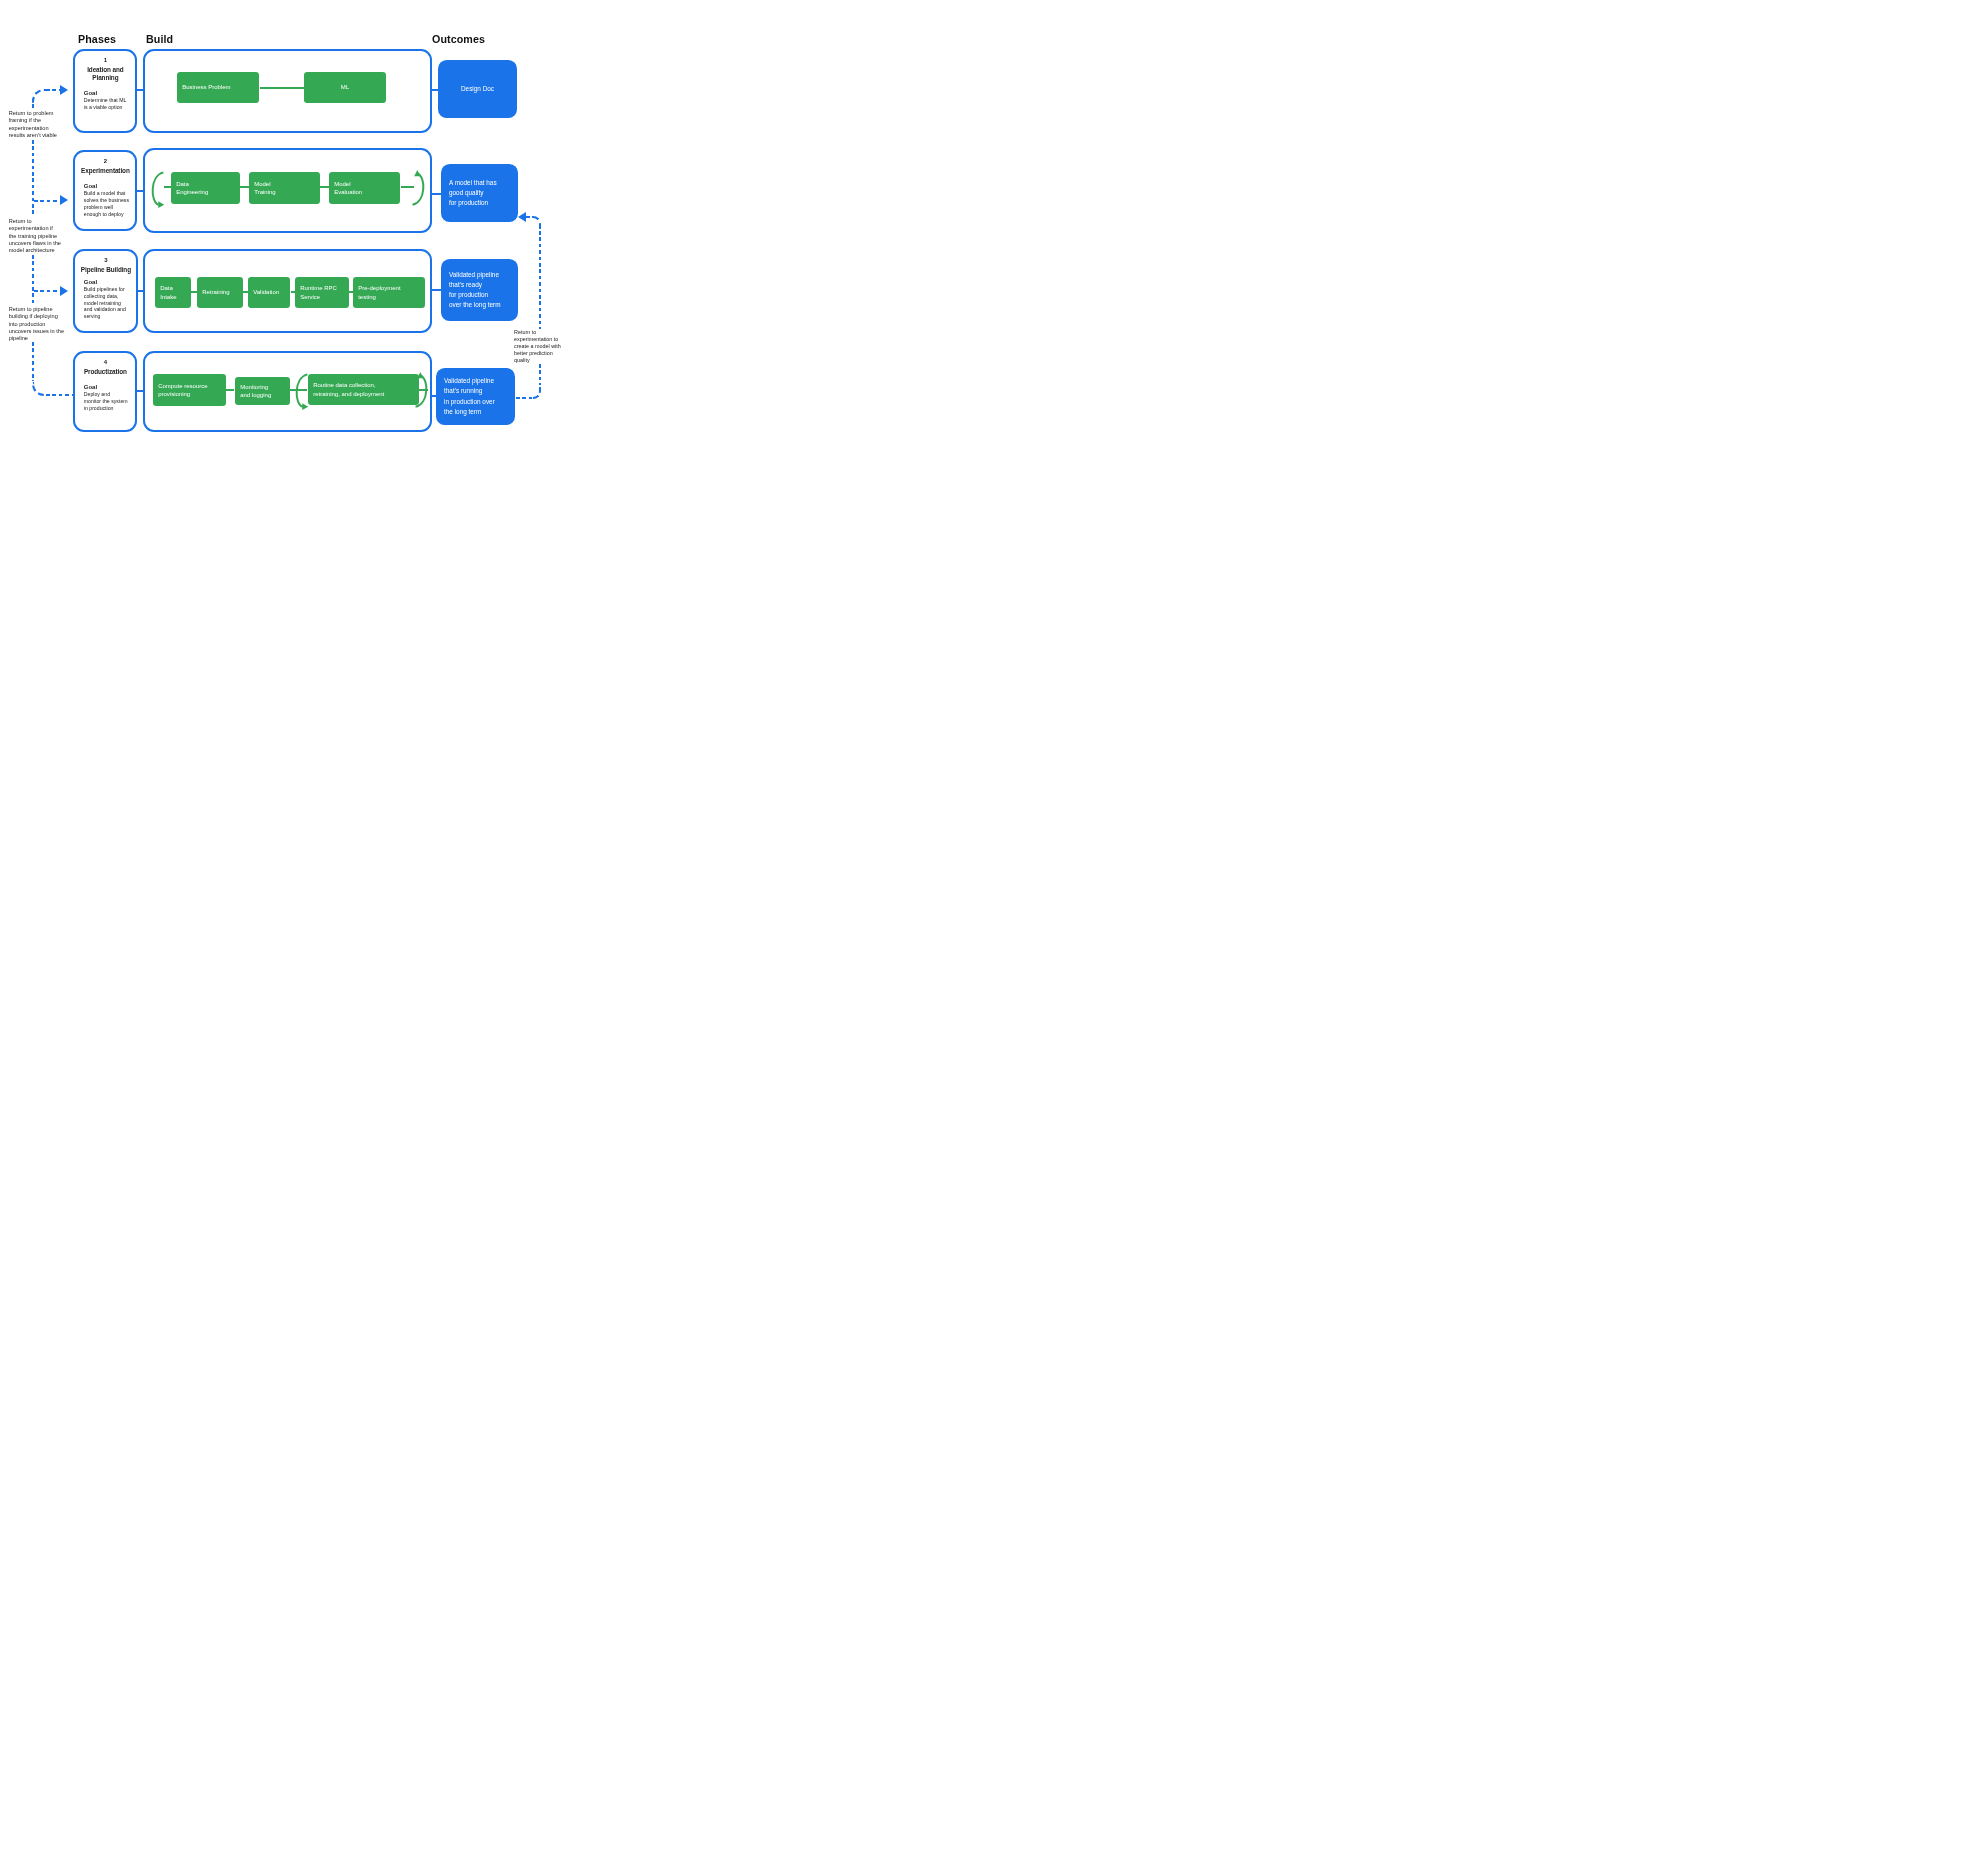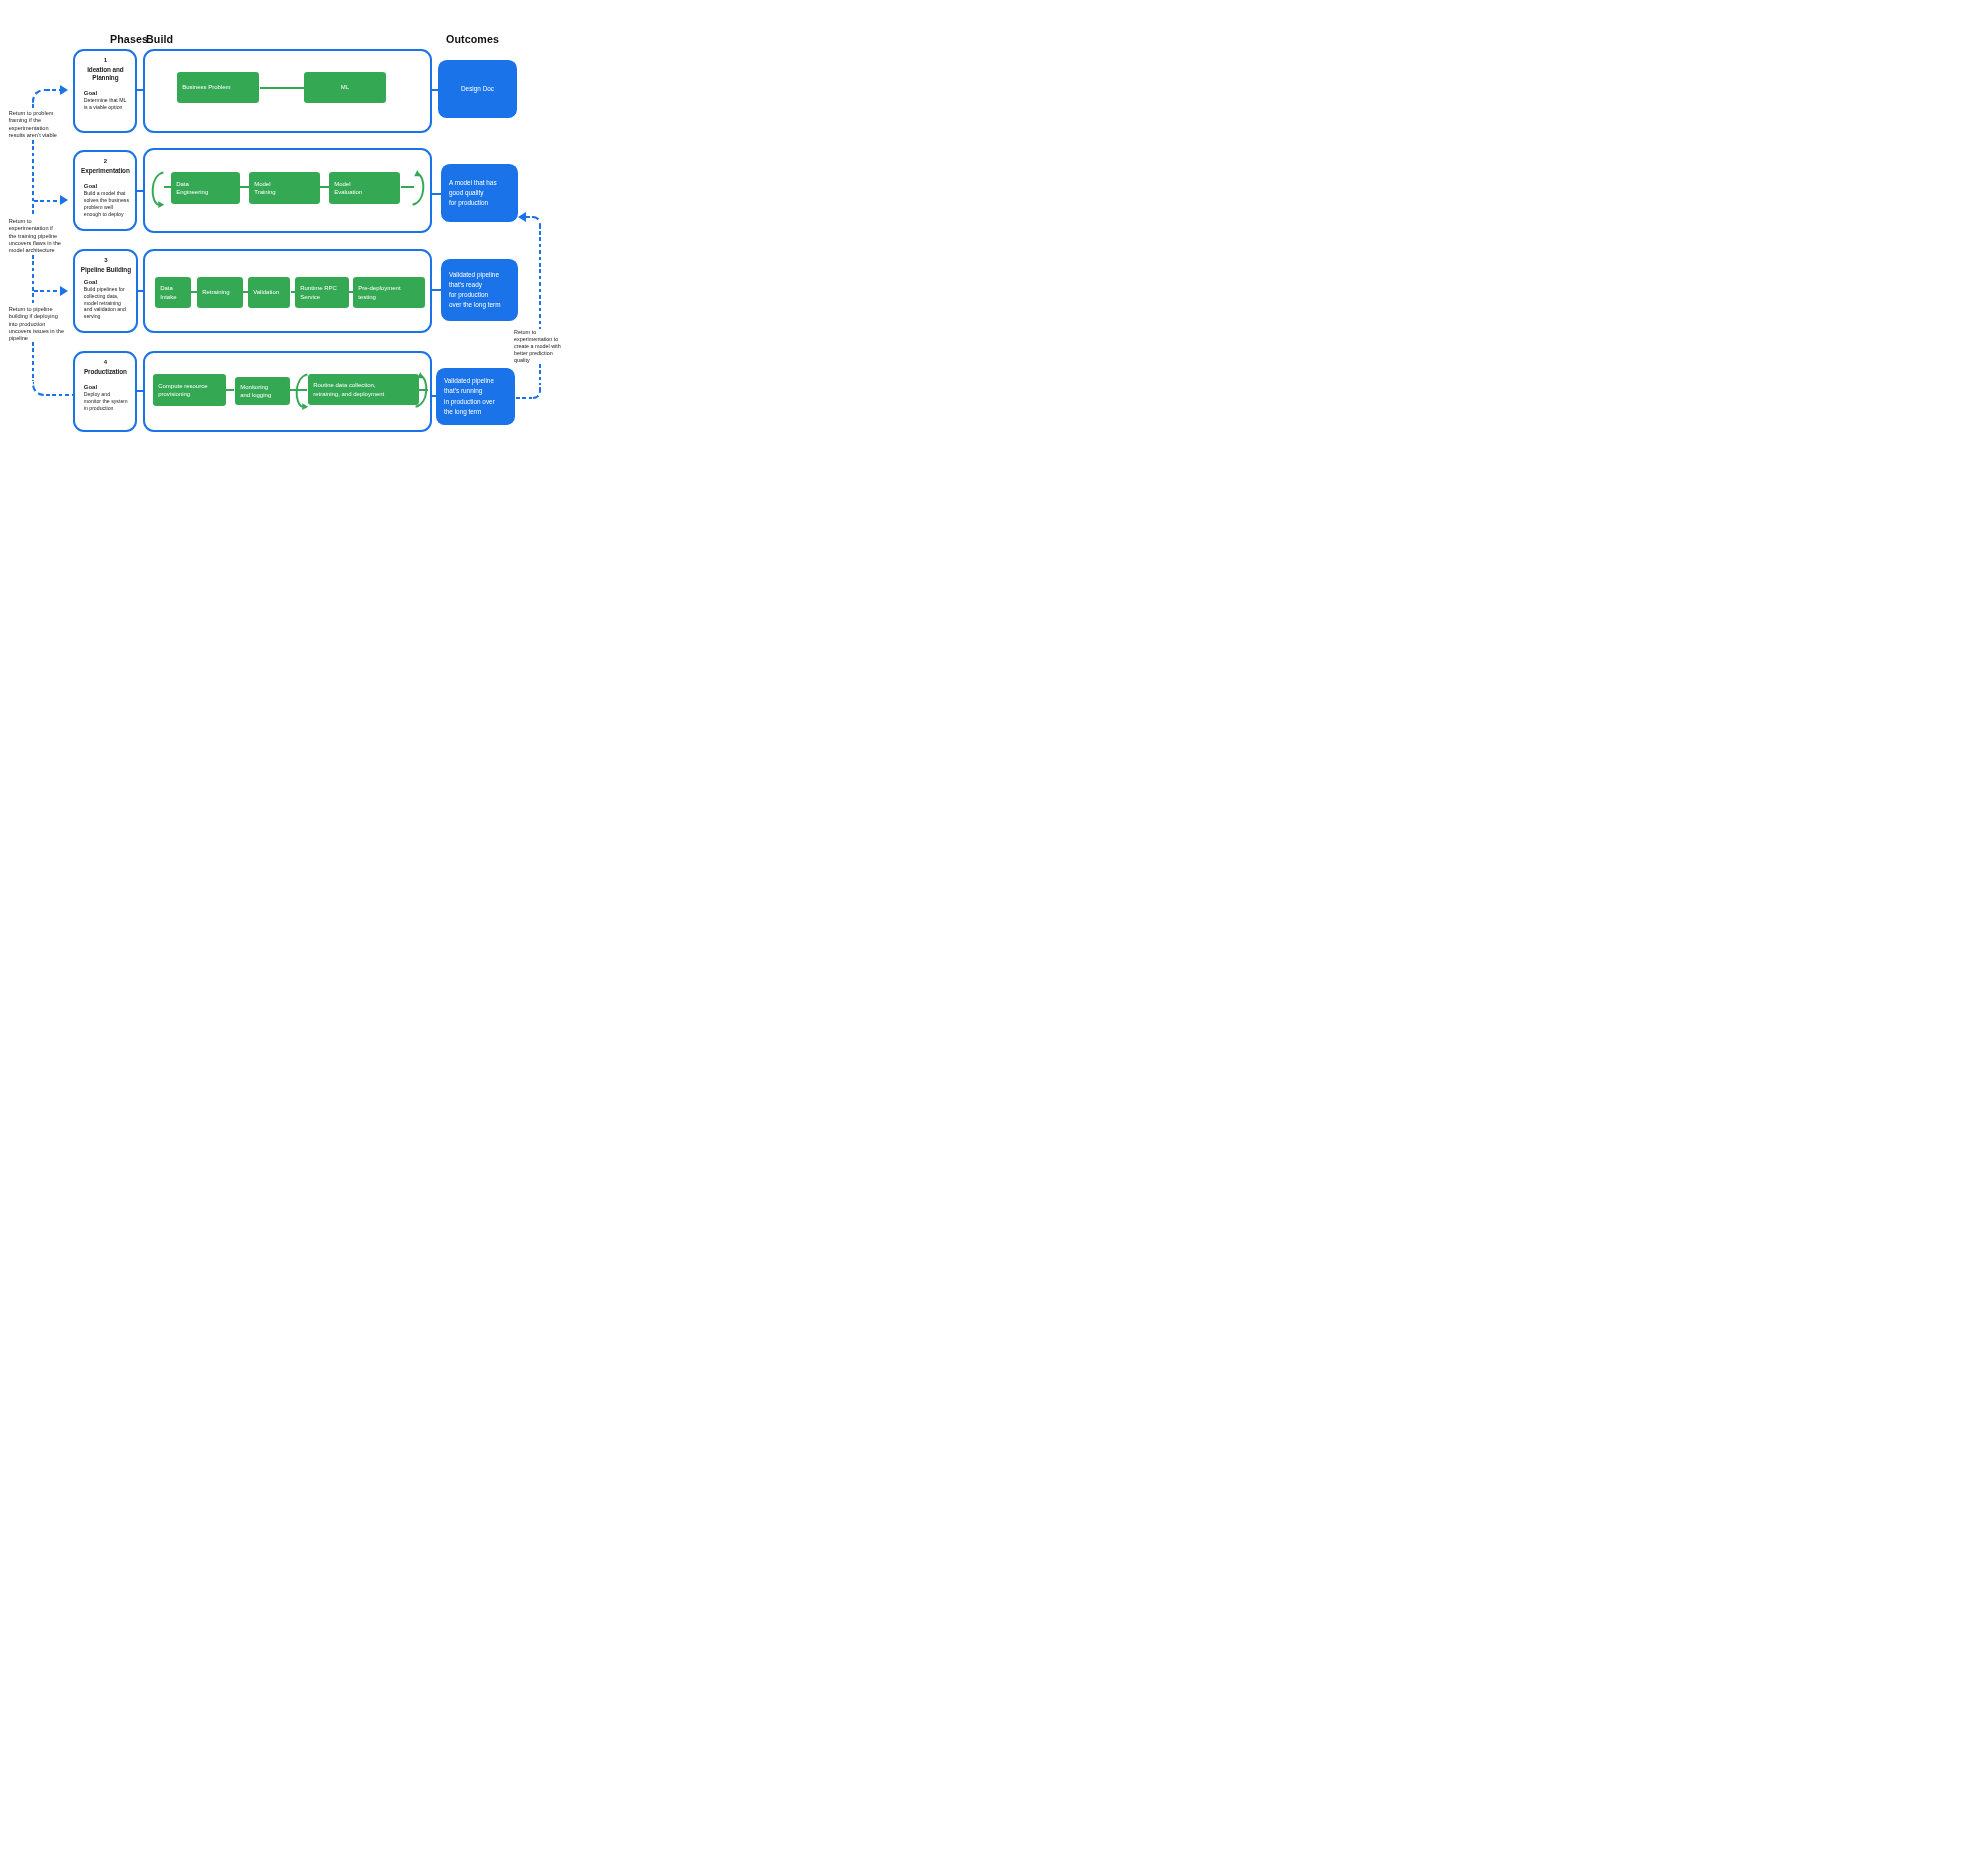--- a/index.html
+++ b/index.html
@@ -50,23 +50,23 @@
   .annotation { position:absolute; background:#fff; font-size:5.6px; line-height:1.3; white-space:pre-line; }
   .annotation.right { font-size:5.4px; }
 
   .loop-svg { position:absolute; }
 </style>
 </head>
 <body>
 
 <div id="canvas">
 
-  <div class="col-header" style="left:78px; top:33px;margin-left:32px;">Phases</div>
+  <div class="col-header" style="left:78px; top:33px;">Phases</div>
   <div class="col-header" style="left:146px; top:33px;">Build</div>
-  <div class="col-header" style="left:432px; top:33px;margin-left:14px;">Outcomes</div>
+  <div class="col-header" style="left:432px; top:33px;">Outcomes</div>
 
   <div class="phase-card" style="left:73px; top:49px; width:64px; height:84px;">
     <div class="phase-num">1</div>
     <div class="phase-title">Ideation and
 Planning</div>
     <div class="phase-goal">
       <div class="goal-label">Goal</div>
       <div class="goal-text">Determine that ML
 is a viable option</div>
     </div>

